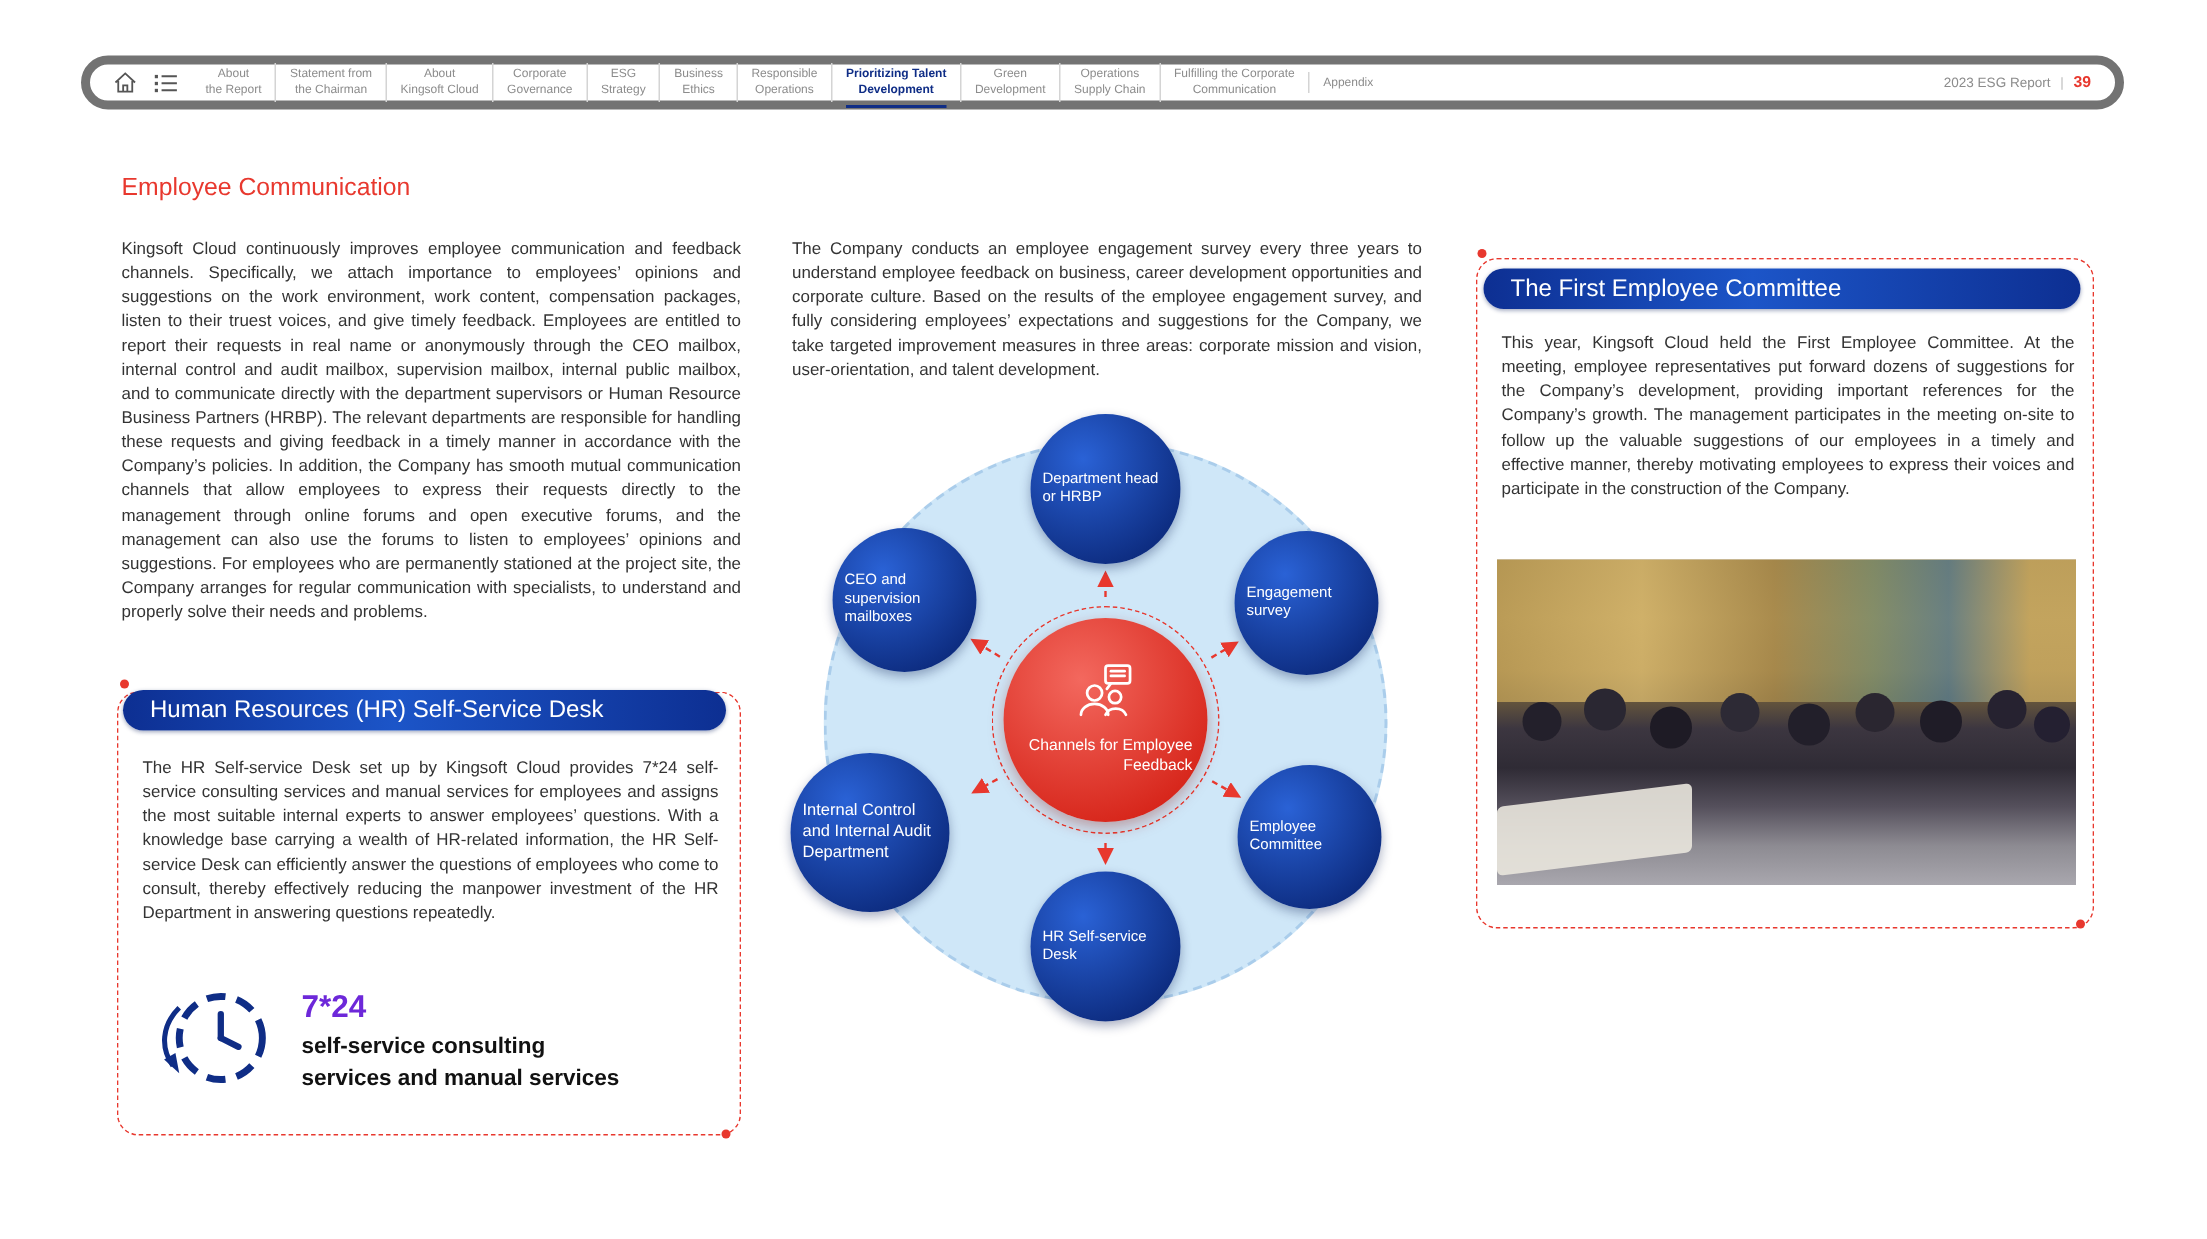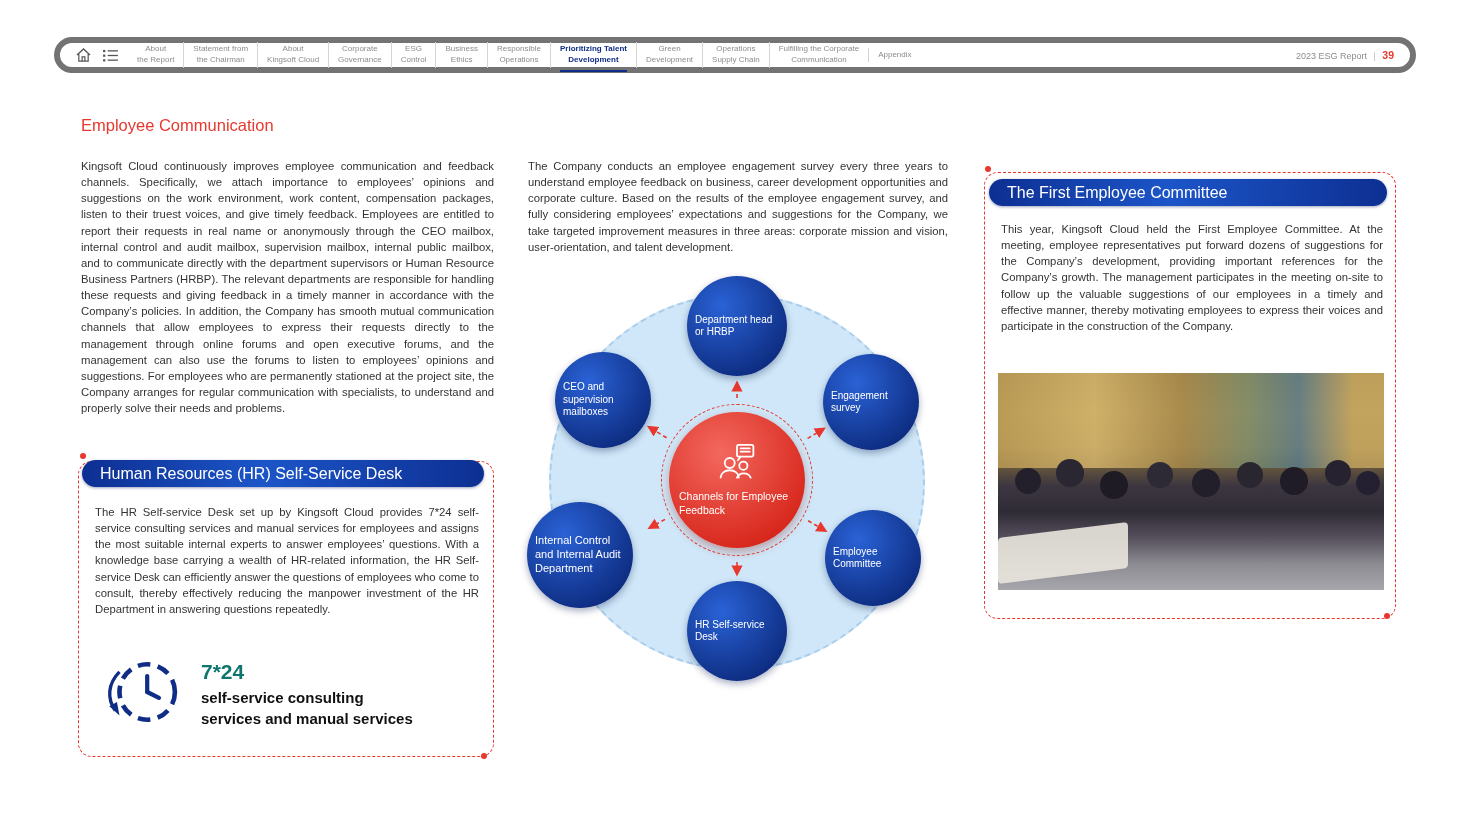--- a/index.html
+++ b/index.html
@@ -39,21 +39,21 @@
   .hr-box .dot-tl { left:1px; top:-9px; }
   .hr-box .dot-br { right:6px; bottom:-3px; }
   .committee-box .dot-tl { left:0; top:-7px; }
   .committee-box .dot-br { right:5px; bottom:-1px; }
   .hr-body { position:absolute; left:16px; top:42px; width:384px; }
   .committee-body { position:absolute; left:16px; top:48px; width:382px; }
 
   
   .stat-row { position:absolute; left:22px; top:188px; display:flex; align-items:center; gap:16px; }
   .stat-text { display:flex; flex-direction:column; gap:3px; }
-  .stat-value { font-size:21px; font-weight:bold; color:#0f766e; }
+  .stat-value { font-size:21px; font-weight:bold; color:#6d28d9; }
   .stat-label { font-size:15px; font-weight:bold; color:#111; width:225px; line-height:1.4; }
 
   
   .diagram { position:absolute; left:527px; top:268px; width:420px; height:430px; }
   .big-circle { position:absolute; left:22px; top:26px; width:376px; height:376px; border-radius:50%;
                 background:#cfe7f8; border:2px dashed #aacdeb; }
   .arrows { position:absolute; left:0; top:0; width:420px; height:430px; }
   .node { position:absolute; border-radius:50%; color:#fff; font-size:10px; line-height:1.25;
           display:flex; align-items:center; justify-content:center; text-align:left; padding:8px;
           background:radial-gradient(circle at 35% 30%, #2a62d6, #0d2c80 78%);
@@ -62,21 +62,21 @@
   .node-ul     { left:28px;  top:84px;  width:96px;  height:96px; }
   .node-ur     { left:296px; top:86px;  width:96px;  height:96px; }
   .node-ll     { left:0;  top:234px; width:106px; height:106px; font-size:11px; }
   .node-lr     { left:298px; top:242px; width:96px;  height:96px; }
   .node-bottom { left:160px; top:313px; width:100px; height:100px; }
   .center-ring { position:absolute; left:134px; top:136px; width:152px; height:152px; border-radius:50%;
                  border:1.5px dashed #e8382e; }
   .center-circle { position:absolute; left:142px; top:144px; width:136px; height:136px; border-radius:50%;
                    background:radial-gradient(circle at 38% 30%, #f3685e, #d7261b 78%);
                    color:#fff; display:flex; flex-direction:column; align-items:center; justify-content:center;
-                   text-align:left; font-size:10.5px; line-height:1.3; padding:10px;
+                   text-align:right; font-size:10.5px; line-height:1.3; padding:10px;
                    box-shadow:0 4px 10px rgba(150,20,10,.35); }
   .center-circle .label { margin-top:4px; }
 
   
   .photo { position:absolute; left:13px; top:200px; width:386px; height:217px; overflow:hidden;
            background:linear-gradient(180deg,#9c8148 0%,#c2a35e 18%,#ab8c50 34%,#6b5a3c 42%,#3c3640 52%,
                        #2f2b35 64%,#55505c 76%,#8d8b92 88%,#a9a7ae 100%); }
   .photo .painting { position:absolute; left:0; top:0; right:0; height:44%;
            background:linear-gradient(90deg,#b99a55 0%,#d2b36b 25%,#a5874a 48%,#7a8a6a 65%,#5a7a88 78%,#c3a45e 92%);
            opacity:.85; }
@@ -112,21 +112,21 @@
               <rect x="0" y="11" width="2.4" height="2.4"></rect>
             </g>
           </svg>
       </span>
     </div>
 
     <div class="nav-item first"><span>About</span><br><span>the Report</span></div>
     <div class="nav-item"><span>Statement from</span><br><span>the Chairman</span></div>
     <div class="nav-item"><span>About</span><br><span>Kingsoft Cloud</span></div>
     <div class="nav-item"><span>Corporate</span><br><span>Governance</span></div>
-    <div class="nav-item"><span>ESG</span><br><span>Control</span></div>
+    <div class="nav-item"><span>ESG</span><br><span>Strategy</span></div>
     <div class="nav-item"><span>Business</span><br><span>Ethics</span></div>
     <div class="nav-item"><span>Responsible</span><br><span>Operations</span></div>
     <div class="nav-item active"><span>Prioritizing Talent</span><br><span>Development</span></div>
     <div class="nav-item"><span>Green</span><br><span>Development</span></div>
     <div class="nav-item"><span>Operations</span><br><span>Supply Chain</span></div>
     <div class="nav-item"><span>Fulfilling the Corporate</span><br><span>Communication</span></div>
     <div class="nav-item"><span>Appendix</span></div>
 
     <div class="nav-right">
       <span>2023 ESG Report</span>

